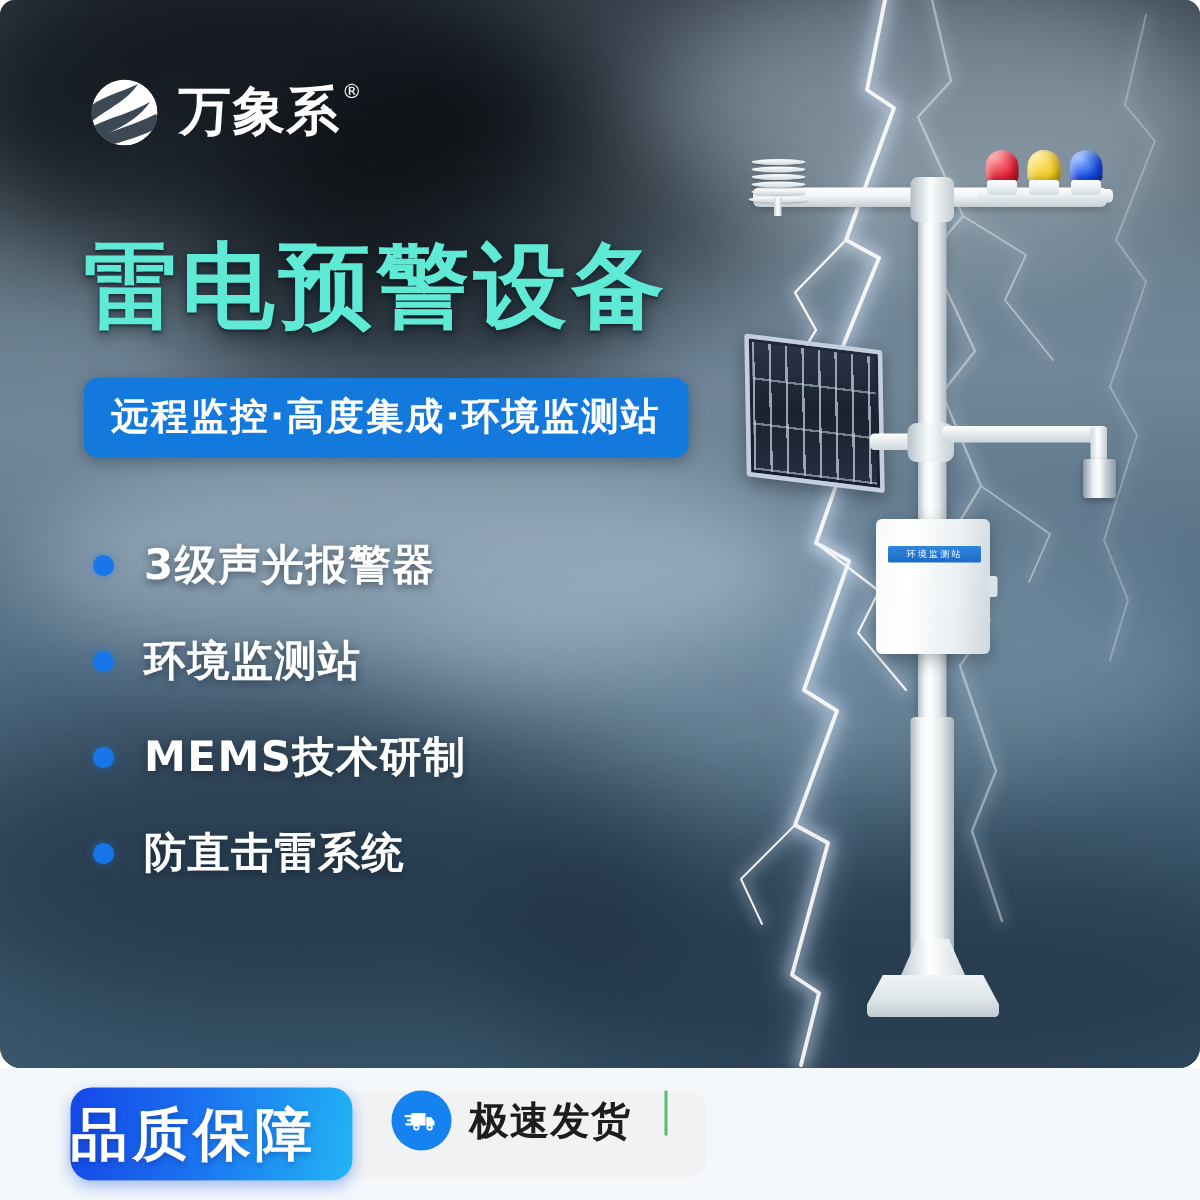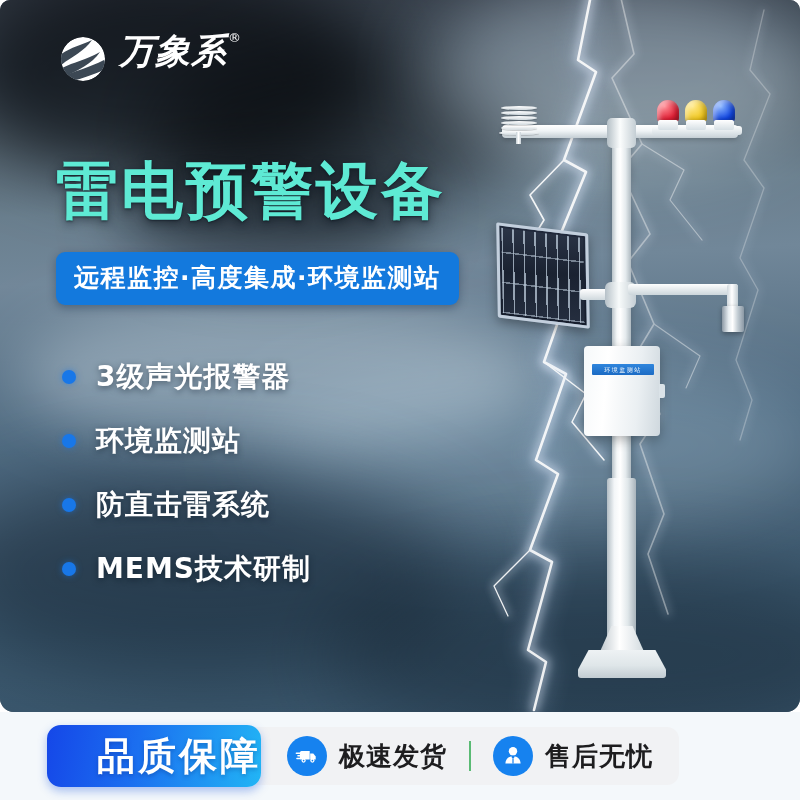--- a/index.html
+++ b/index.html
@@ -49,21 +49,21 @@
   .bolt { position:absolute; opacity:.92; }
   .bolt svg { display:block; overflow:visible; }
   .bolt .core { stroke:#ffffff; fill:none; stroke-linecap:round; stroke-linejoin:round; }
   .bolt .glow { stroke:#e3eeff; fill:none; stroke-linecap:round; stroke-linejoin:round;
                 filter:blur(5px); opacity:.65; }
   .bolt .glow2 { stroke:#bcd6f7; fill:none; stroke-linecap:round; stroke-linejoin:round;
                 filter:blur(12px); opacity:.35; }
 
   
   .logo-row {
-    position:absolute; left:58px; top:34px; display:flex; align-items:flex-start; gap:11px;font-style:italic;
+    position:absolute; left:58px; top:50px; display:flex; align-items:center; gap:11px;
   }
   .logo-mark { width:50px; height:50px; position:relative; }
   .logo-text {
     font-size:35px; font-weight:bold; color:#ffffff; letter-spacing:1px;
     font-family:"DejaVu Sans","Liberation Sans",sans-serif;
     position:relative; line-height:1;
   }
   .logo-reg {
     position:absolute; top:-3px; right:-15px; font-size:13px; font-weight:normal; color:#fff;
   }
@@ -226,34 +226,34 @@
     letter-spacing:1.5px; font-family:"DejaVu Sans","Liberation Sans",sans-serif;
     white-space:nowrap; overflow:hidden;
   }
 
   
   .trustbar {
     position:absolute; left:0; top:712px; width:800px; height:88px;
     background:#f4f8fb; display:flex; align-items:center; padding-left:47px;
   }
   .quality-badge {
-    width:214px; height:62px; border-radius:14px;
+    width:188px; height:62px; border-radius:14px;
     background:linear-gradient(100deg,#1547e8 0%,#1b6ff0 42%,#22b5f5 100%);
-    display:flex; align-items:center; justify-content:flex-end;
+    display:flex; align-items:center; justify-content:flex-start;
     box-shadow:0 4px 10px rgba(22,82,220,.35);
     flex:none; position:relative; z-index:2;
   }
   .quality-badge .qtext {
     color:#ffffff; font-size:38px; font-weight:bold; letter-spacing:3px;
     font-family:"DejaVu Sans","Liberation Sans",sans-serif;
     text-shadow:0 2px 4px rgba(8,40,120,.35);
   }
   .service-pill {
     margin-left:-14px; height:58px; background:#f1f2f4; border-radius:12px;
-    display:flex; align-items:center; padding:0 26px 0 40px; gap:22px;
+    display:flex; align-items:flex-start; padding:0 26px 0 40px; gap:22px;
     flex:none;
   }
   .service {
     display:flex; align-items:center; gap:12px;
   }
   .service .sicon {
     width:40px; height:40px; border-radius:50%; background:#1682ef;
     display:flex; align-items:center; justify-content:center; flex:none;
   }
   .service .slabel {
@@ -392,25 +392,25 @@
       <div class="feature">
         <span class="dot"></span>
         <span class="flabel">3级声光报警器</span>
       </div>
       <div class="feature">
         <span class="dot"></span>
         <span class="flabel">环境监测站</span>
       </div>
       <div class="feature">
         <span class="dot"></span>
-        <span class="flabel">防直击雷系统</span>
+        <span class="flabel">MEMS技术研制</span>
       </div>
       <div class="feature">
         <span class="dot"></span>
-        <span class="flabel">MEMS技术研制</span>
+        <span class="flabel">防直击雷系统</span>
       </div>
     </div>
   </div>
 
   <div class="trustbar">
 
     <div class="quality-badge">
       <span class="qtext">品质保障</span>
     </div>
 
@@ -430,28 +430,17 @@
             </g>
             <circle cx="9.6" cy="17.6" r="0.85" fill="#1682ef"></circle>
             <circle cx="18.4" cy="17.6" r="0.85" fill="#1682ef"></circle>
           </svg>
         </span>
         <span class="slabel">极速发货</span>
       </div>
 
       <div class="divider"></div>
 
-      <div class="service">
-        <span class="sicon">
-          <svg width="26" height="26" viewBox="0 0 26 26">
-            <circle cx="13" cy="8.2" r="4.2" fill="#ffffff"></circle>
-            <path d="M13,13.2 c-5.0,0 -7.6,3.4 -7.6,7.4 h15.2 c0,-4.0 -2.6,-7.4 -7.6,-7.4 z" fill="#ffffff"></path>
-            <path d="M11.2,13.5 L13,16.2 L14.8,13.5 L13,12.6 Z" fill="#1682ef"></path>
-            <rect x="12.4" y="16.0" width="1.2" height="4.6" fill="#1682ef"></rect>
-          </svg>
-        </span>
-        <span class="slabel">售后无忧</span>
-      </div>
 
     </div>
   </div>
 
 </div>
 
 </body></html>

